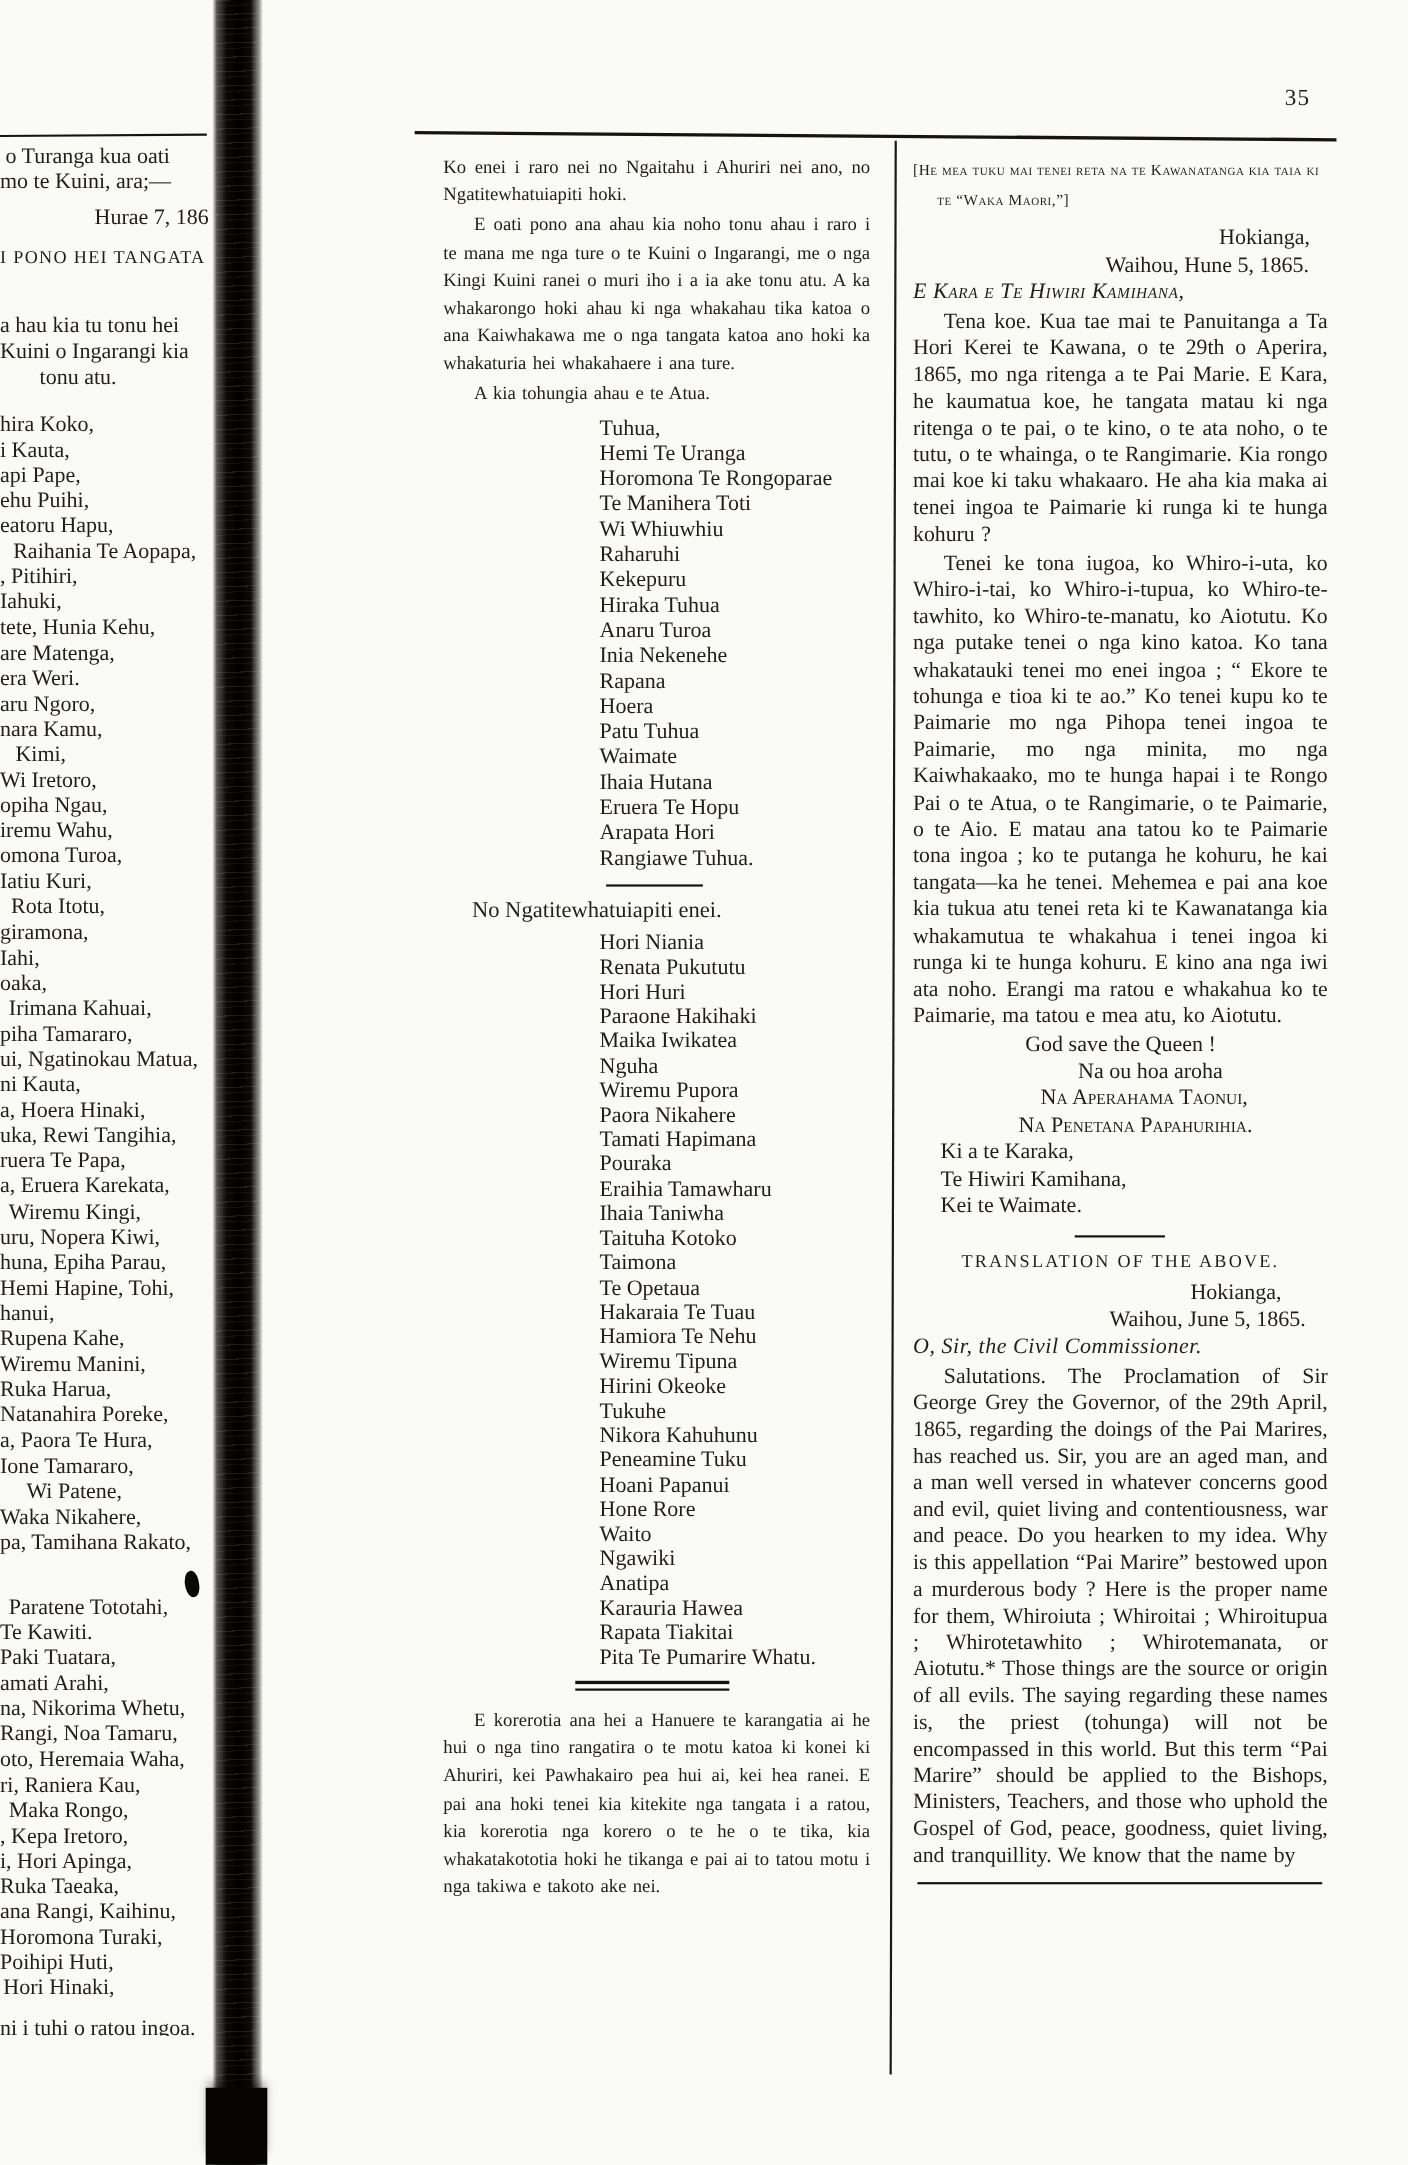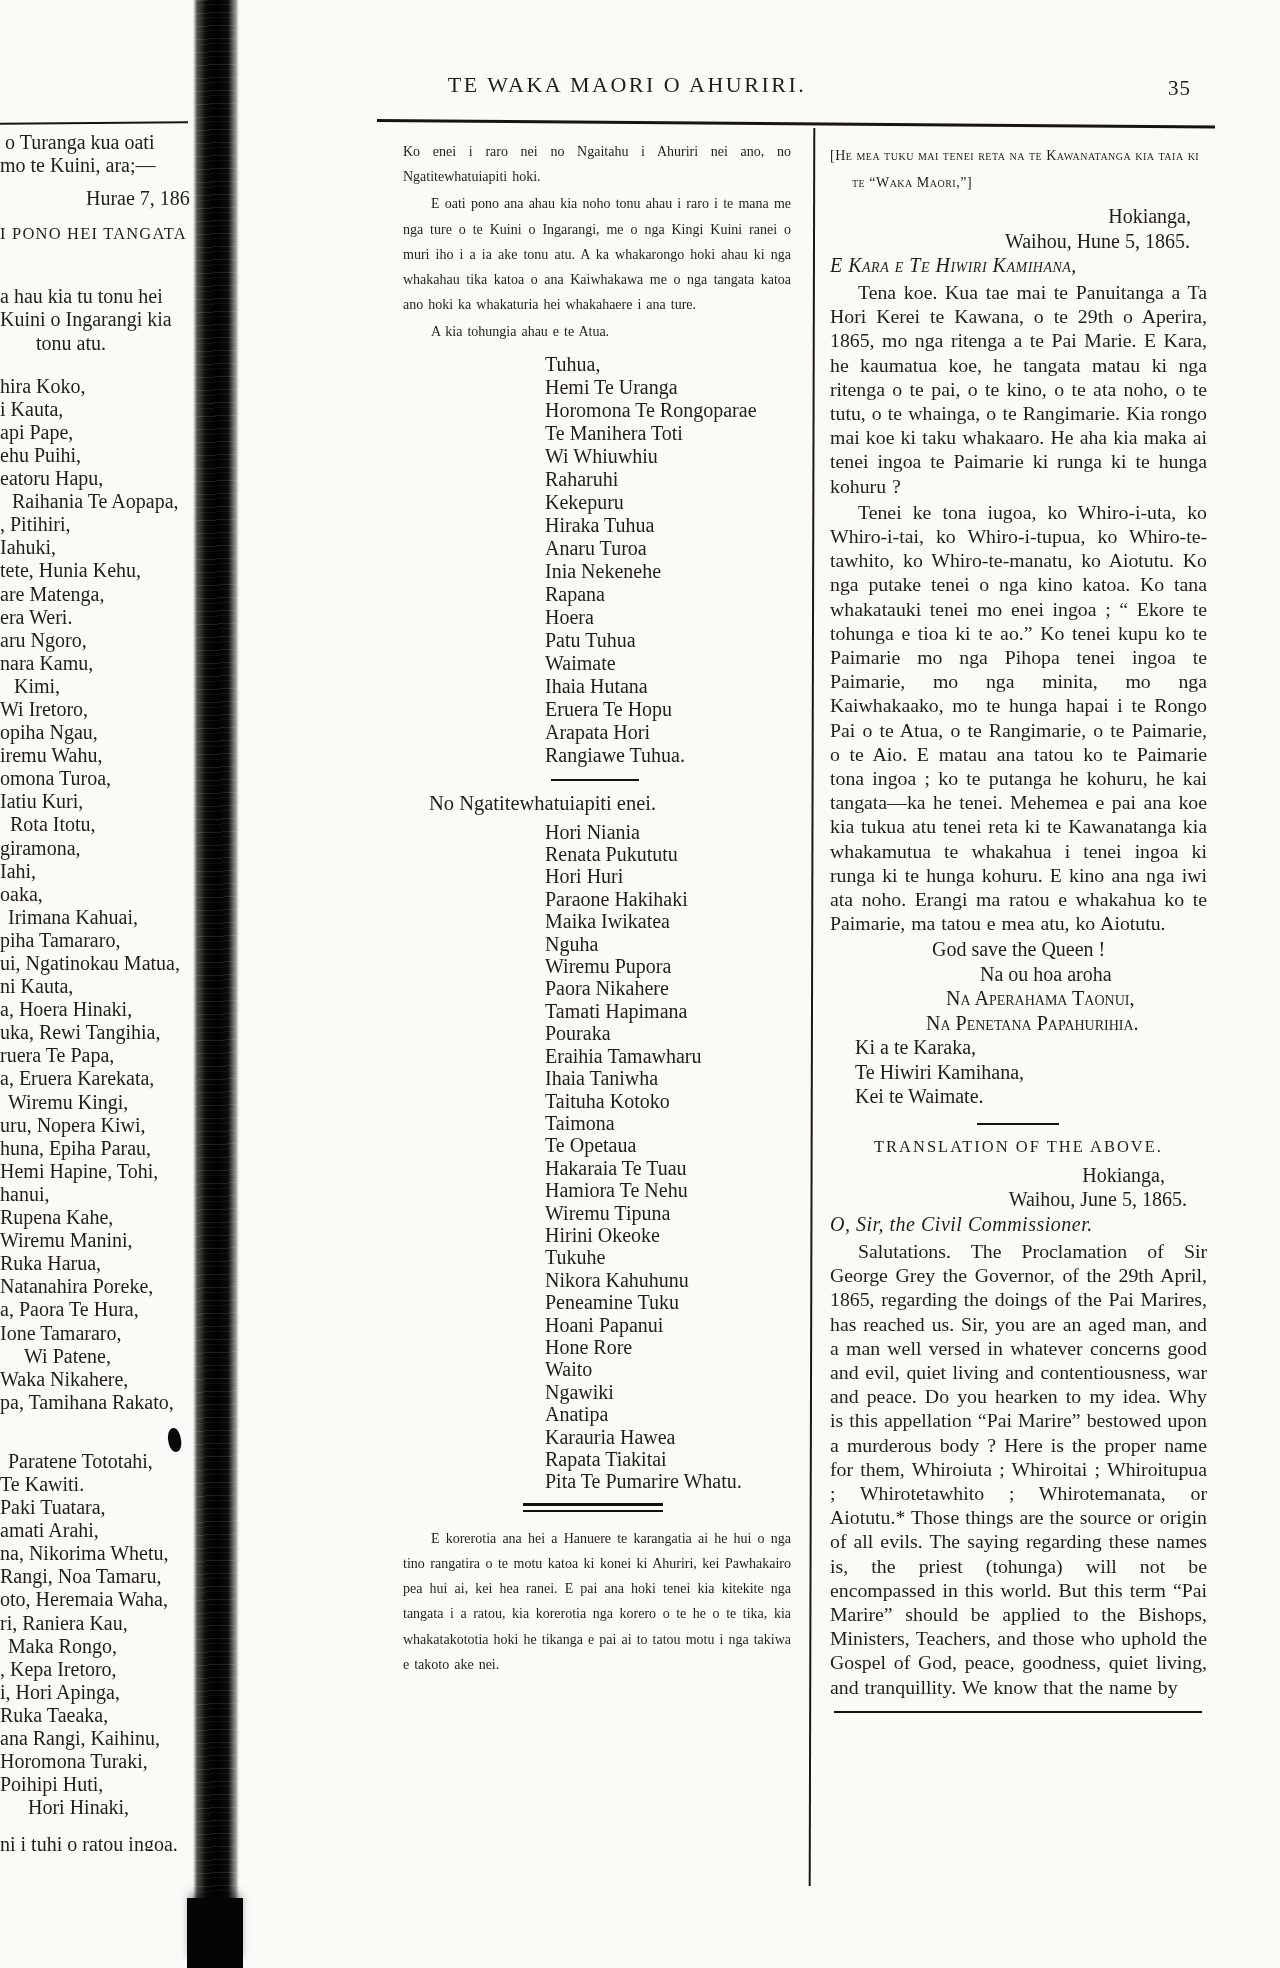--- a/index.html
+++ b/index.html
@@ -57,21 +57,21 @@
   
   .col-left {
     position:absolute; left:0; top:131px; width:190px; height:1720px; overflow:hidden;
   }
   .lline { font-size:20px; line-height:23.1px; white-space:nowrap; }
   .lline.sc { font-size:16.5px; letter-spacing:1.2px; }
 
   
   .col-mid { position:absolute; left:403px; top:137px; width:388px; }
   .para {
-    margin:2px 0 0 0; font-size:14px; line-height:25.2px;
+    margin:2px 0 0 0; font-size:17px; line-height:25.2px;
     text-align:justify; text-indent:28px; word-spacing:1.5px;
   }
   .para.noindent { text-indent:0; }
   .namelist { margin:8px 0 0 142px; }
   .nline { font-size:20px; line-height:23px; white-space:nowrap; }
   .shortrule { width:88px; height:2px; background:#17140f; margin:12px 0 10px 148px; }
   .listheading { margin:0 0 0 26px; font-size:20.5px; line-height:24px; }
   .namelist.second { margin-top:6px; }
   .namelist.second .nline { line-height:22.4px; }
   .doublerule {
@@ -114,21 +114,20 @@
   }
 </style>
 </head>
 <body>
 
 <div class="page">
 
   <div class="binding"></div>
   <div class="ink-blot"></div>
 
-  <div class="title">TE WAKA MAORI O AHURIRI.</div>
   <div class="pagenum">35</div>
   <div class="header-rule"></div>
   <div class="left-rule"></div>
   <div class="col-divider"></div>
 
   <div class="col-left">
 
       <div class="lline" style="margin-left: 5px;">o Turanga kua oati</div>
 
       <div class="lline">mo te Kuini, ara;—</div>
@@ -256,21 +255,21 @@
       <div class="lline">i, Hori Apinga,</div>
 
       <div class="lline">Ruka Taeaka,</div>
 
       <div class="lline">ana Rangi, Kaihinu,</div>
 
       <div class="lline">Horomona Turaki,</div>
 
       <div class="lline">Poihipi Huti,</div>
 
-      <div class="lline" style="margin-left: 28px;">Hori Hinaki,</div>
+      <div class="lline" style="margin-left: 3px;">Hori Hinaki,</div>
 
       <div class="lline" style="margin-top: 14px;">ni i tuhi o ratou ingoa.</div>
     </div>
 
   <div class="col-mid">
     <p class="para noindent">Ko enei i raro nei no Ngaitahu i Ahuriri nei ano, no Ngatitewhatuiapiti hoki.</p>
     <p class="para">E oati pono ana ahau kia noho tonu ahau i raro i te mana me nga ture o te Kuini o Ingarangi, me o nga Kingi Kuini ranei o muri iho i a ia ake tonu atu. A ka whakarongo hoki ahau ki nga whakahau tika katoa o ana Kaiwhakawa me o nga tangata katoa ano hoki ka whakaturia hei whakahaere i ana ture.</p>
     <p class="para">A kia tohungia ahau e te Atua.</p>
 
     <div class="namelist">

